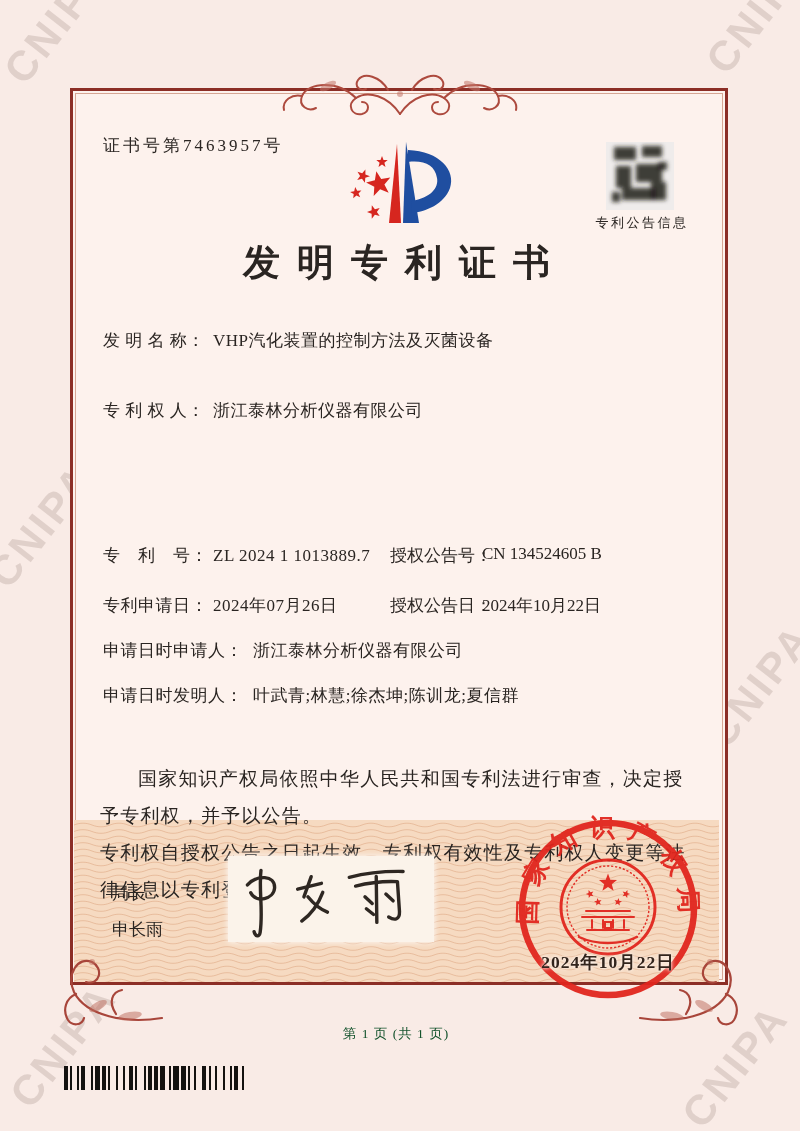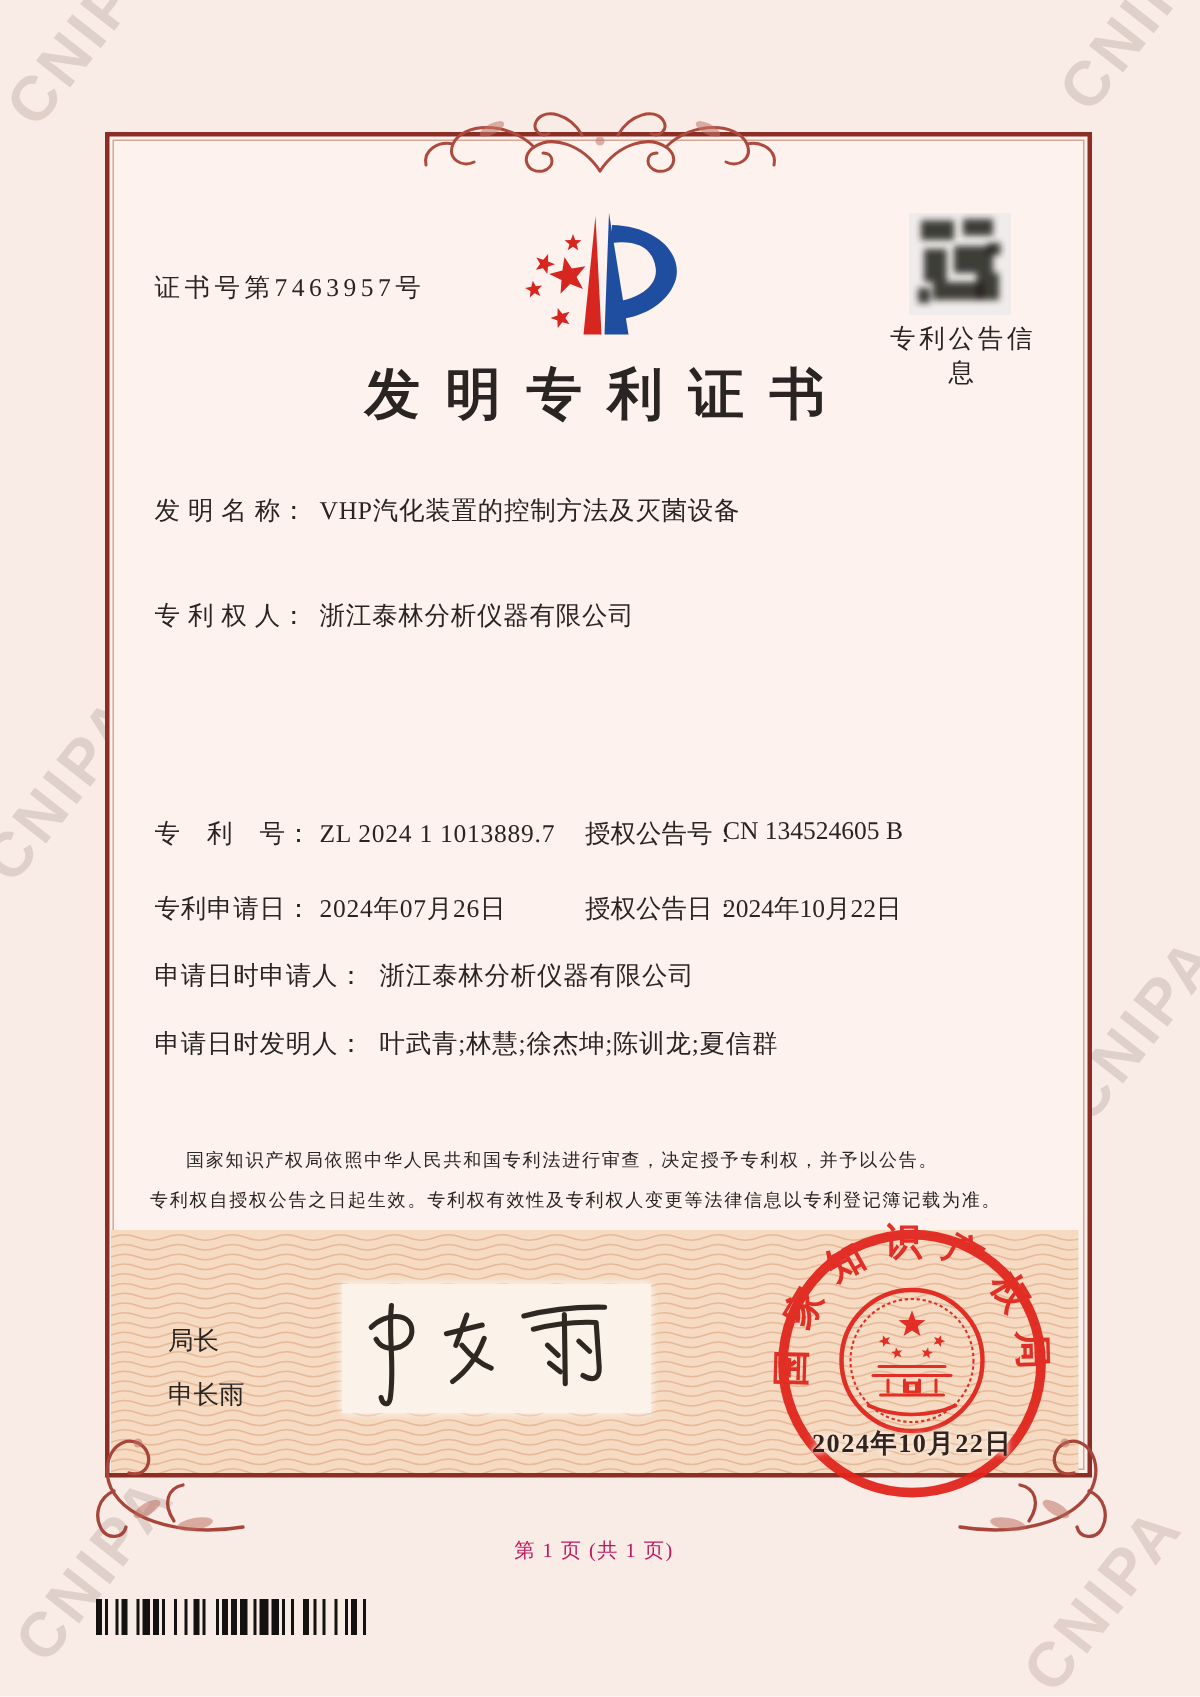--- a/index.html
+++ b/index.html
@@ -24,52 +24,52 @@
   .frame{
     position:absolute;left:70px;top:88px;width:652px;height:891px;
     border:3px solid var(--border-red,#8c2e26);
     background:#fdf2ed;
   }
   .frame::after{
     content:"";position:absolute;inset:2px;
     border:1px solid #d6a694;pointer-events:none;
   }
   .abs{position:absolute;}
-  .cert-no{left:103px;top:134px;font-size:17px;letter-spacing:3px;margin-top:46px;}
+  .cert-no{left:103px;top:134px;font-size:17px;letter-spacing:3px;}
   .qr{left:606px;top:142px;width:68px;height:68px;}
-  .qr-caption{left:588px;top:214px;width:108px;text-align:center;font-size:17px;letter-spacing:2.5px;}
+  .qr-caption{left:588px;top:214px;width:108px;text-align:center;font-size:13px;letter-spacing:2.5px;}
   .title{
     left:70px;top:238px;width:652px;text-align:center;
     font-size:37px;font-weight:bold;letter-spacing:17px;
     transform:translateX(9px);
   }
   .row{left:103px;width:606px;font-size:17px;white-space:nowrap;}
   .row .lab{display:inline-block;width:110px;letter-spacing:.5px;}
   .row .val{letter-spacing:.5px;}
   .row .rlab{position:absolute;left:287px;}
   .row .rval{position:absolute;left:379px;}
   .r1{top:329px}.r2{top:399px}.r3{top:449px}.r4{top:494px}
   .r5{top:544px}.r6{top:594px}.r7{top:639px}.r8{top:684px}
   .row.long .lab{width:auto;margin-right:10px;}
-  .legal{left:100px;top:760px;width:602px;font-size:12px;line-height:27px;letter-spacing:1.2px;}
+  .legal{left:100px;top:760px;width:602px;font-size:19px;line-height:37px;letter-spacing:1.2px;}
   .legal .ind{text-indent:2em;display:block;}
   .legal .l2{display:block;}
   
   .band{left:74px;top:820px;width:645px;height:162px;background:var(--band-bg,#f6dac1);}
   .band svg{display:block}
   .sig-title{left:112px;top:882px;font-family:Liberation Mono, monospace;font-size:17px;font-weight:500;}
   .sig-name{left:112px;top:918px;font-family:"Liberation Sans","DejaVu Sans",sans-serif;font-size:17px;font-weight:500;}
   .sig-box{left:228px;top:856px;width:206px;height:86px;background:#fbf3ea;box-shadow:0 0 6px rgba(255,255,255,.9);}
   .seal{left:512px;top:813px;width:192px;height:192px;}
   .seal-date{
     left:512px;top:950px;width:192px;text-align:center;
     font-size:17.5px;font-weight:bold;color:#32241c;letter-spacing:1px;
     text-shadow:0 0 3px #fdf2ed,0 0 5px #fdf2ed;
   }
-  .footer-page{left:70px;top:1025px;width:652px;text-align:center;font-size:13.5px;letter-spacing:1px;color:#be185d;}
+  .footer-page{left:70px;top:1025px;width:652px;text-align:center;font-size:13.5px;letter-spacing:1px;color:#14532d;}
   .barcode{left:64px;top:1066px;height:24px;display:flex;align-items:stretch;}
   .barcode i{display:block;height:100%;}
   .flourish{pointer-events:none;}
   .fl-top{left:268px;top:54px;}
   .fl-bl{left:56px;top:944px;}
   .fl-br{left:634px;top:944px;transform:scaleX(-1);}
 </style>
 </head>
 <body>
 

